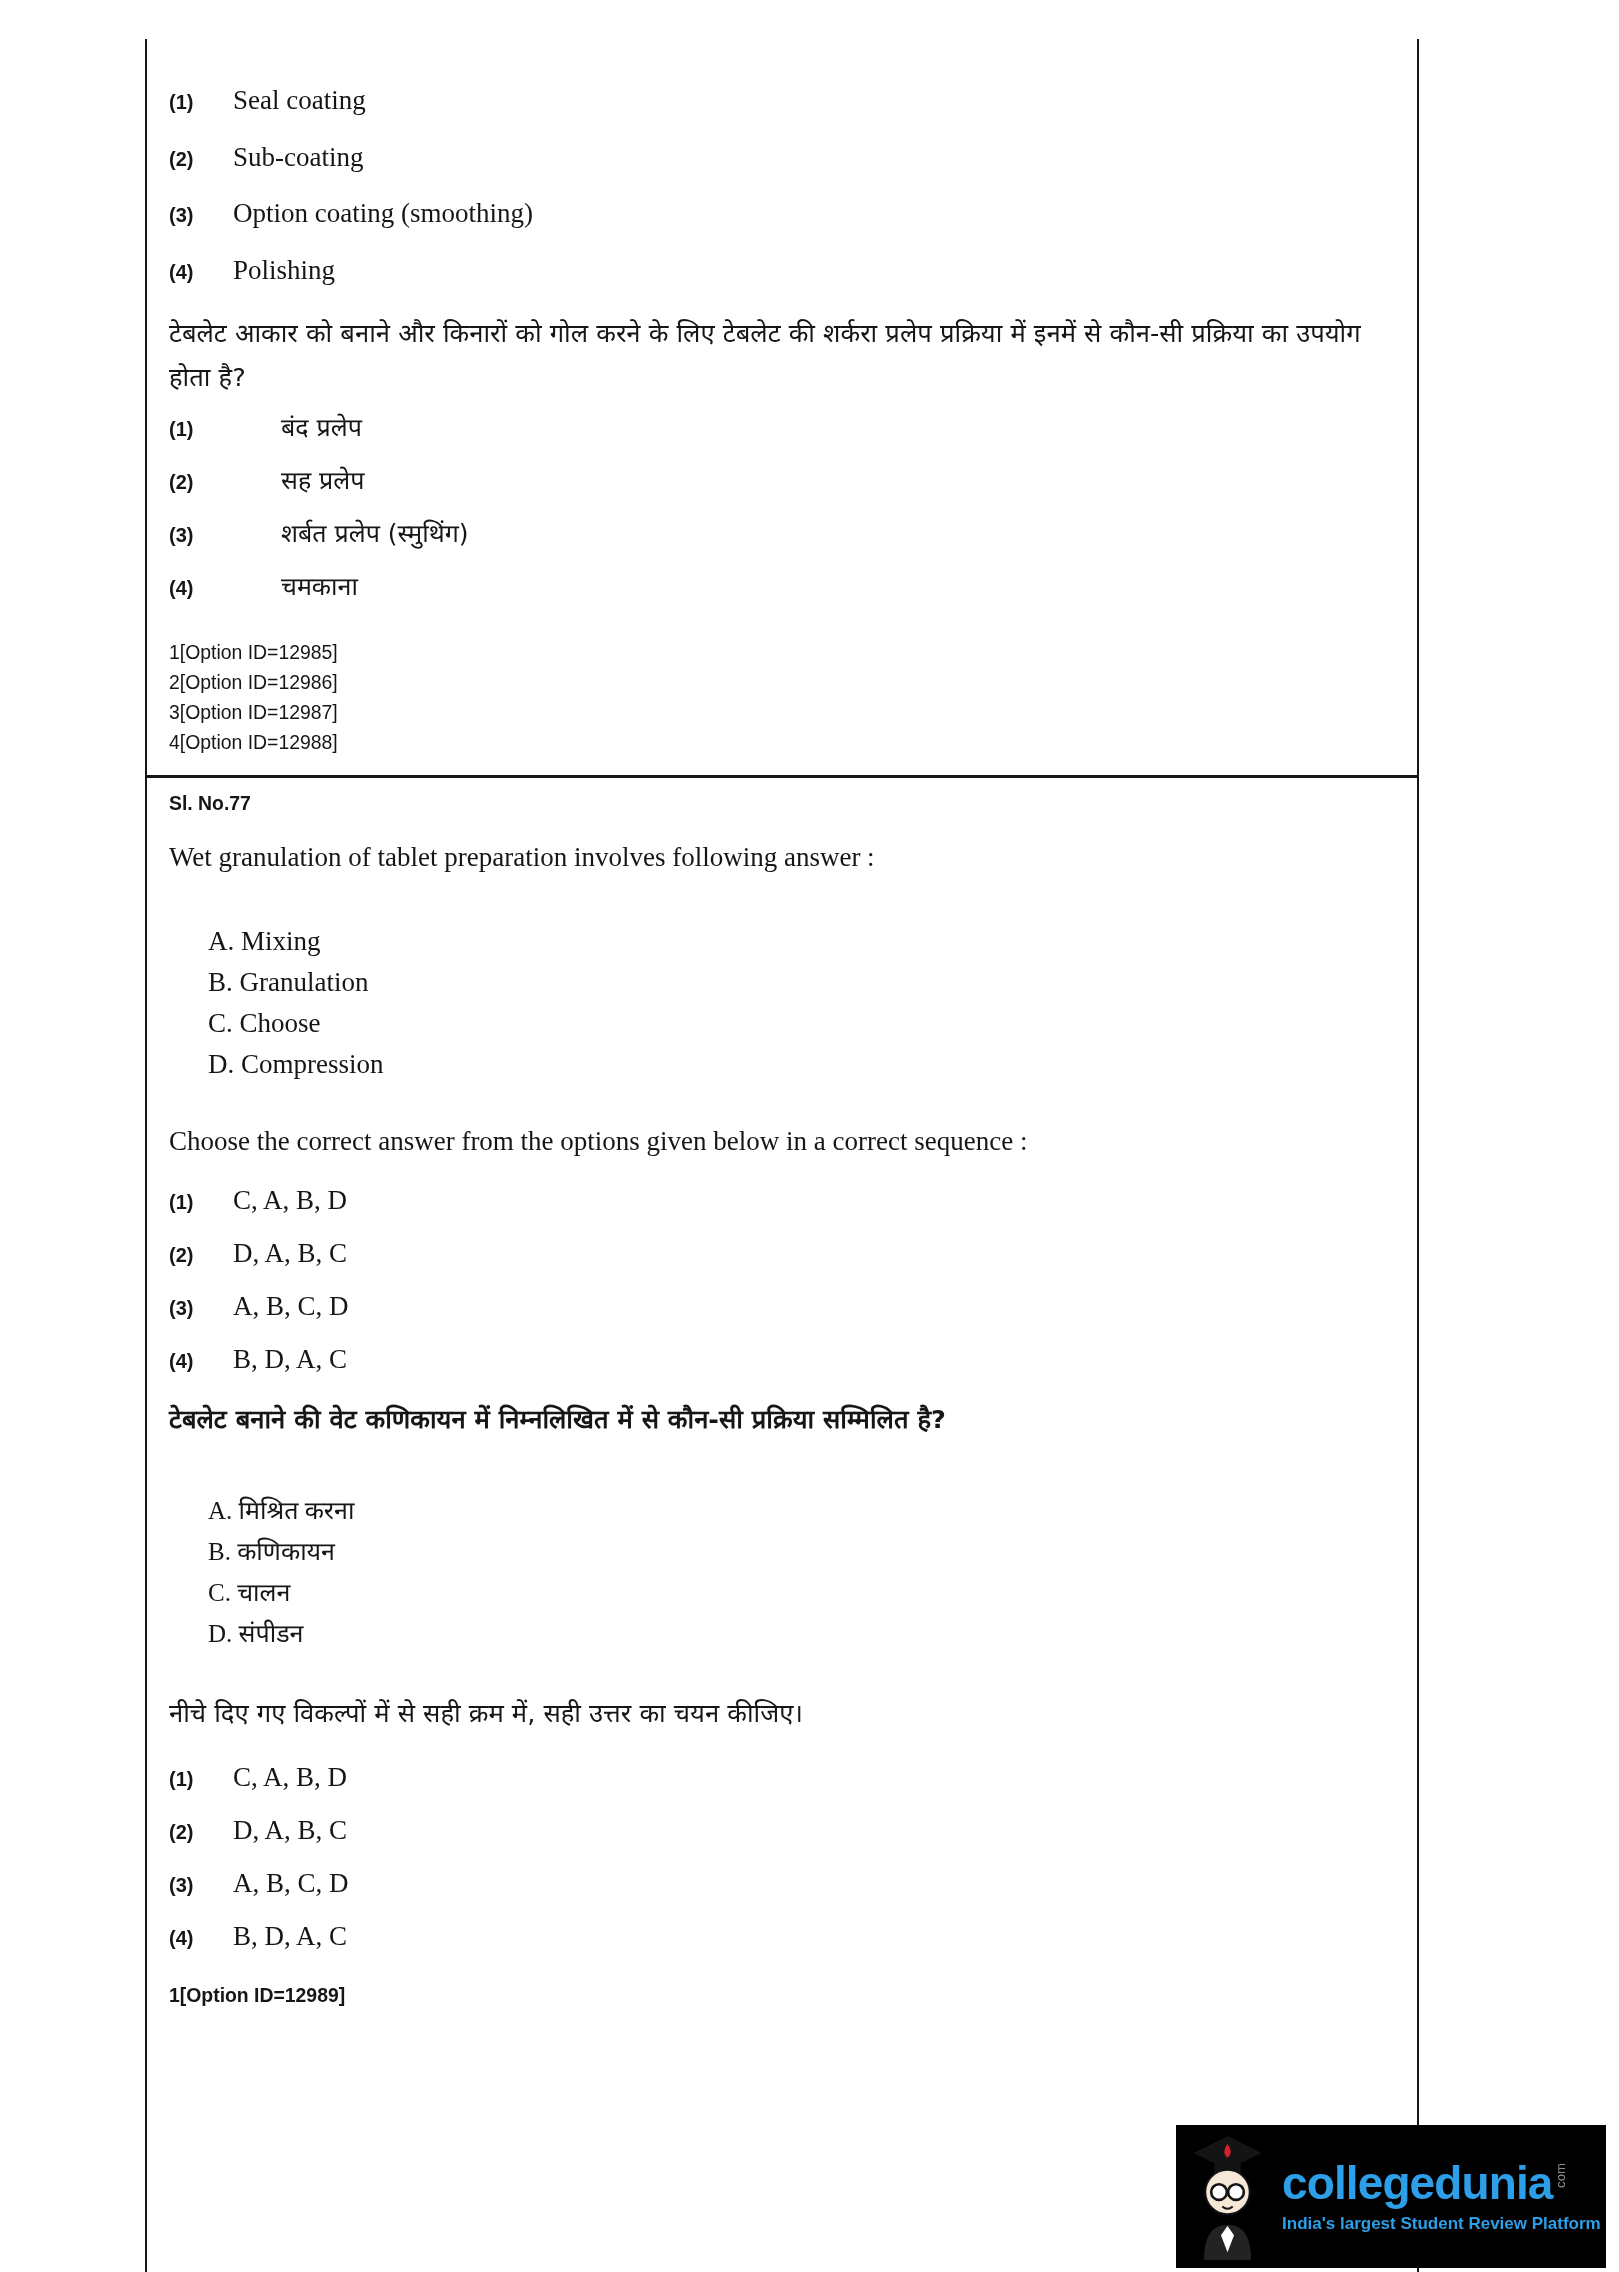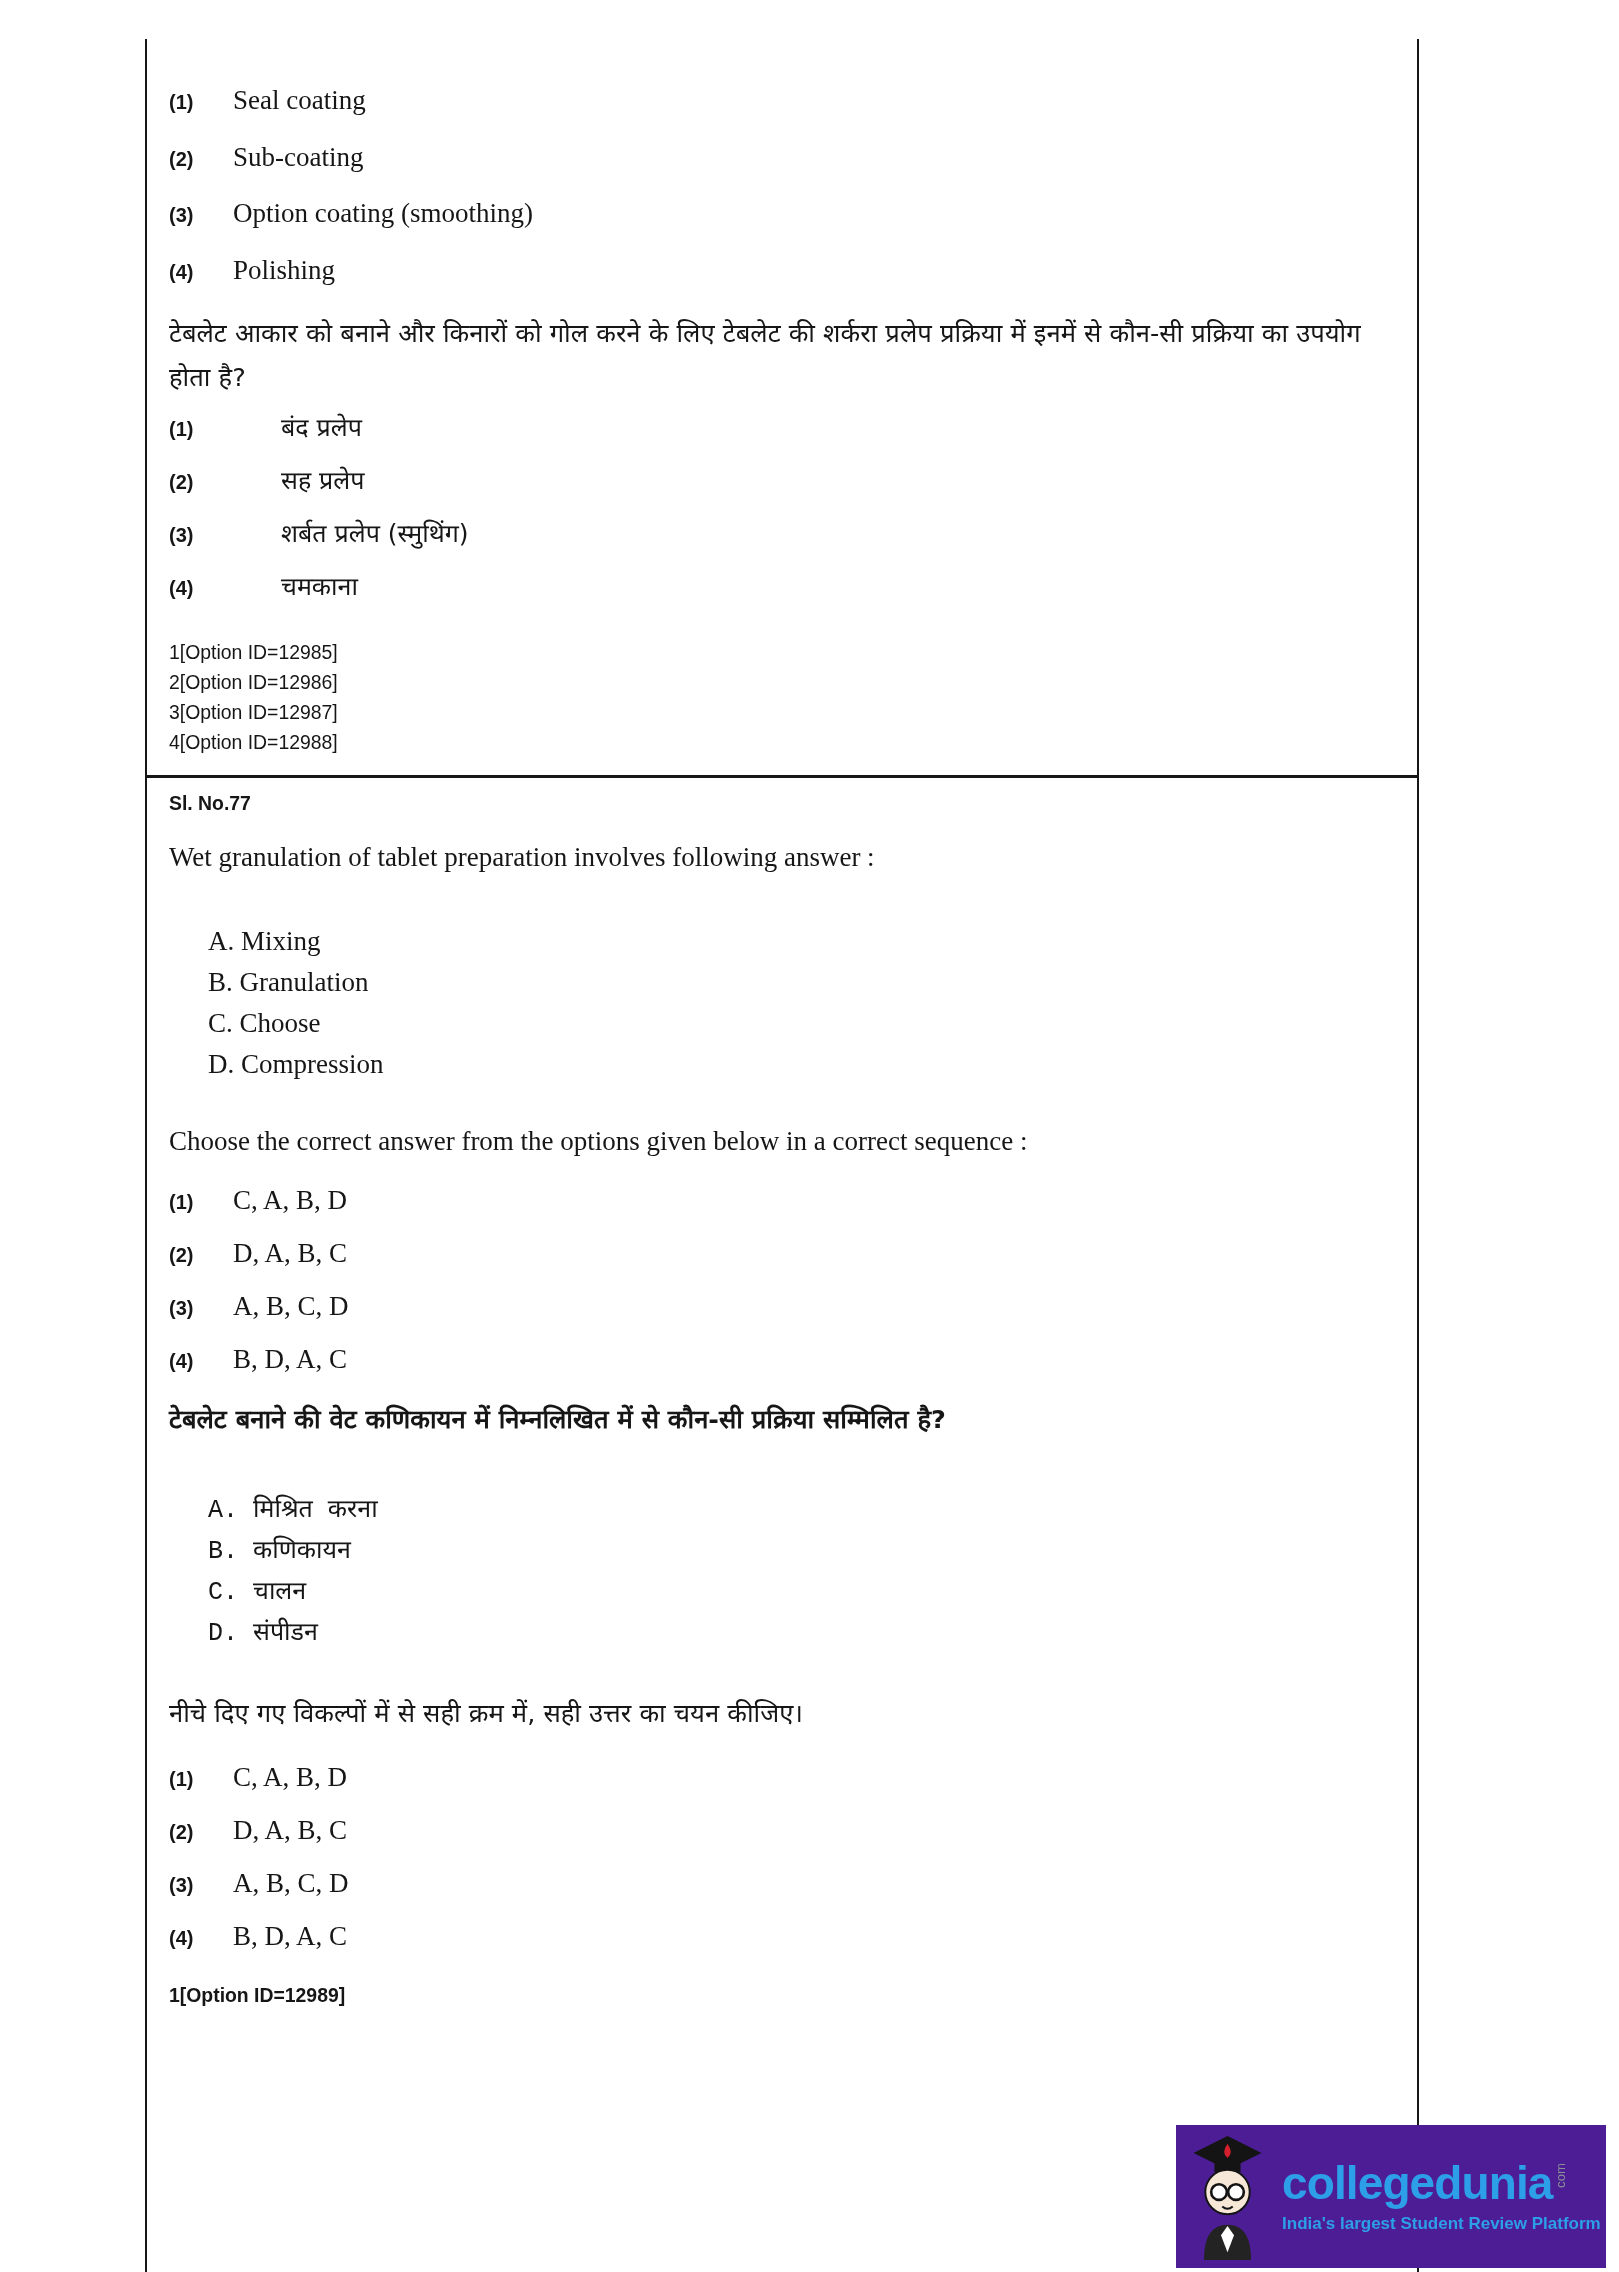--- a/index.html
+++ b/index.html
@@ -47,40 +47,40 @@
   .meta { font-family: "Liberation Sans", sans-serif; font-weight: 700; font-size: 19.4px; line-height: 31px; }
 
   .q-en { font-size: 27px; line-height: 35px; margin: 21px 0 0 0; }
   .steps { margin: 46px 0 0 39px; font-size: 27px; line-height: 41px; }
   .instr { font-size: 27px; margin: 41px 0 0 0; }
 
   .opts-seq { margin-top: 28px; }
   .opts-seq .opt-row { margin-bottom: 22px; }
 
   .q-hi { margin-top: 21px; font-weight: bold; }
-  .steps-hi { margin: 49px 0 0 39px; font-size: 25px; line-height: 41px; font-family: Liberation Mono, monospace; }
+  .steps-hi { margin: 49px 0 0 39px; font-size: 25px; line-height: 41px; font-family: Liberation Serif, serif; }
   .instr-hi { margin-top: 37px; }
   .opts-seq2 { margin-top: 26.5px; }
 
   .optid-footer {
     margin-top: 32px;
     font-family: "Liberation Sans", sans-serif;
     font-weight: 700;
     font-size: 19.4px;
   }
 
   
   .logo {
     position: absolute;
     right: 14px;
     bottom: 5.3px;
     display: flex;
     align-items: center;
     gap: 14px;
-    background: #4c1d95;
+    background: #000000;
     padding: 5.3px 5.3px 5.3px 10.6px;
   }
   .logo-text { display: flex; flex-direction: column; }
   .brand-row { display: flex; align-items: flex-start; }
   .brand {
     font-family: "Liberation Sans", sans-serif;
     font-weight: 700;
     font-size: 46px;
     line-height: 48px;
     letter-spacing: -0.9px;

